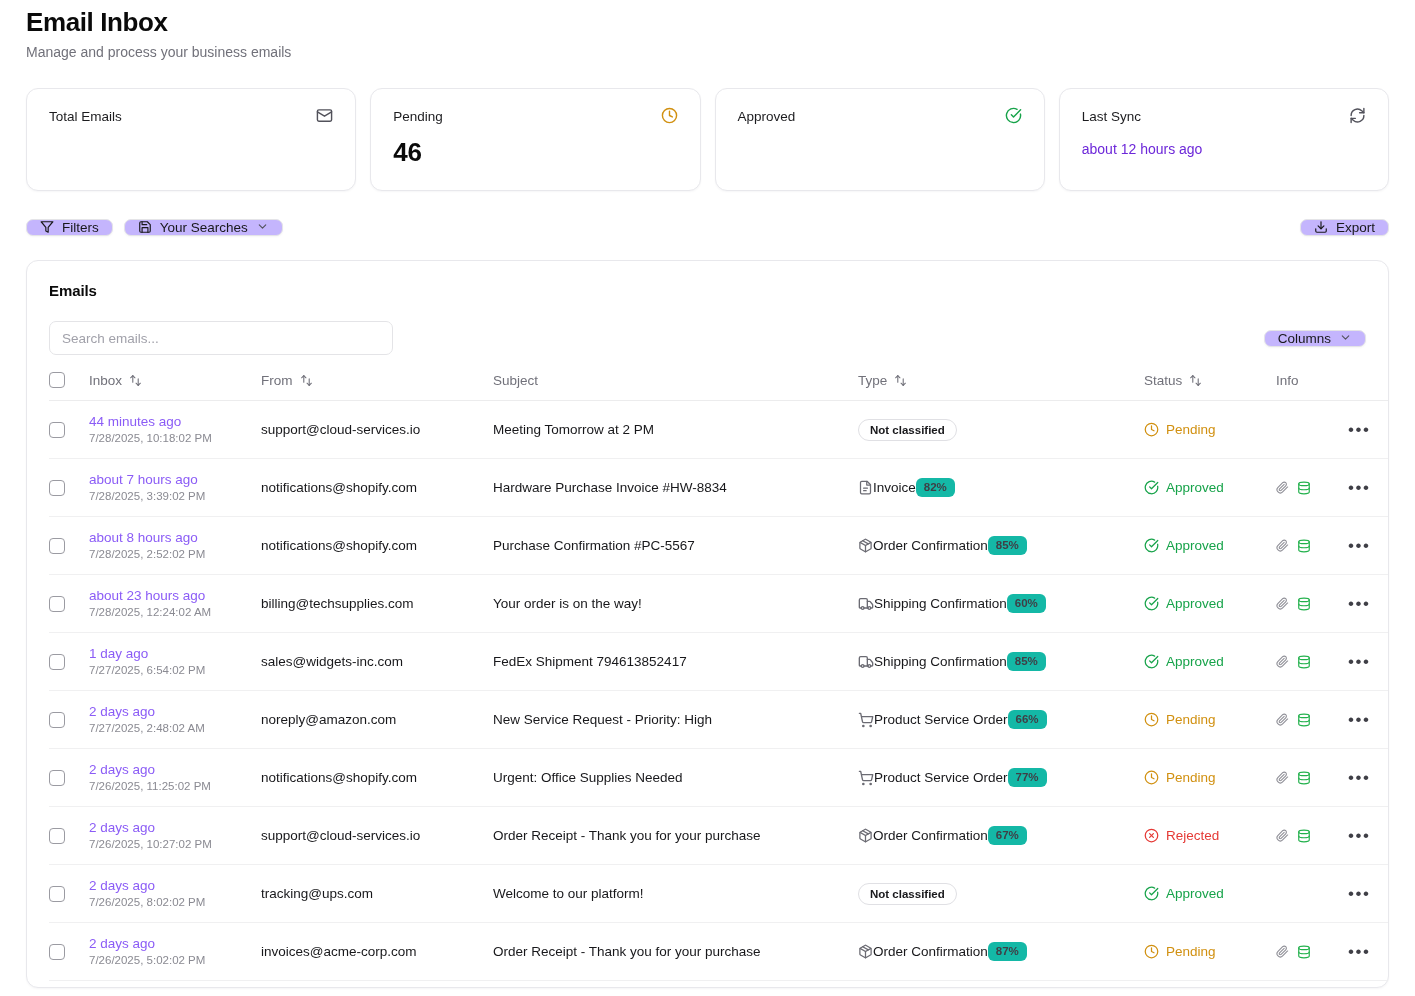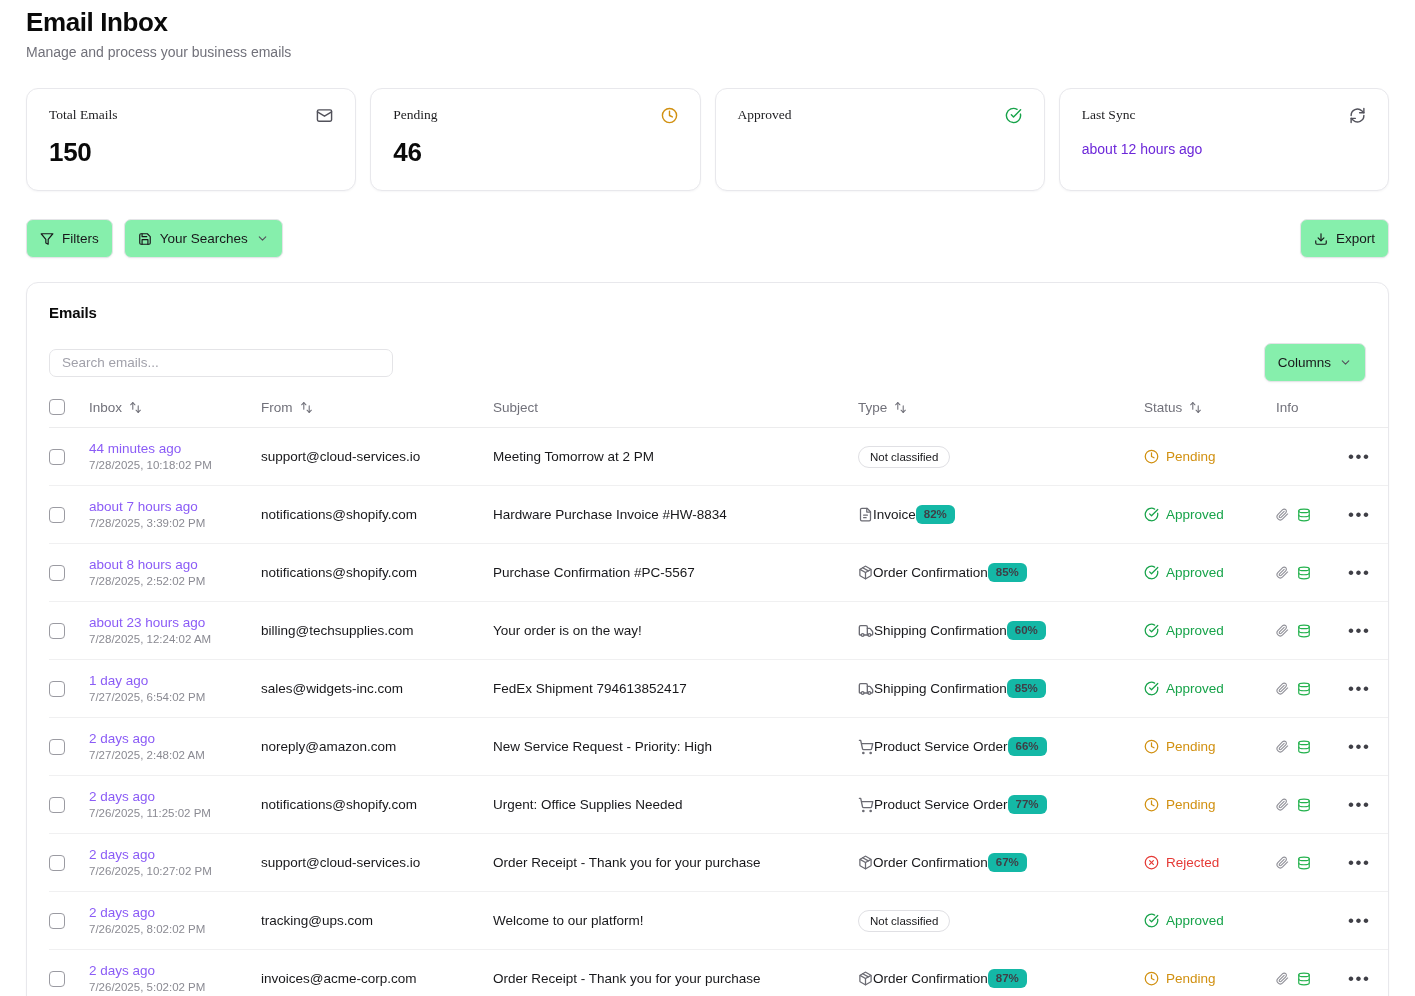--- a/index.html
+++ b/index.html
@@ -40,23 +40,22 @@
     flex: 1 1 0;
     background: #fff;
     border: 1px solid #e8e8ec;
     border-radius: 12px;
     padding: 18px 22px 20px 22px;
     min-height: 103px;
     box-shadow: 0 1px 2px rgba(16,24,40,0.04);
   }
   .stat-top {
     display: flex;
-    align-items: flex-start;
+    align-items: flex-end;
     justify-content: space-between;
-    font-family: Liberation Serif, serif;
   }
   .stat-label {
     font-size: 13.5px;
     color: #1c1c1f;
     font-weight: normal;
   }
   .stat-value {
     font-size: 26px;
     font-weight: bold;
     margin-top: 13px;
@@ -75,25 +74,25 @@
   
   .toolbar {
     margin-top: 28px;
     display: flex;
     align-items: center;
     justify-content: space-between;
   }
   .toolbar-left { display: flex; gap: 11px; align-items: center; }
   .btn {
     display: inline-flex;
-    align-items: center;
+    align-items: flex-start;
     gap: 8px;
-    height: 39px;
+    height: 17px;
     padding: 0 13px;
-    background: #86efac;
+    background: #c4b5fd;
     border: 1px solid #e4e4e7;
     border-radius: 7px;
     font-size: 13.5px;
     font-weight: 500;
     color: #18181b;
     cursor: pointer;
     box-shadow: 0 1px 2px rgba(16,24,40,0.04);
   }
 
   
@@ -119,21 +118,21 @@
     margin-top: 4px;
   }
   .search-row {
     margin-top: 22px;
     display: flex;
     align-items: center;
     justify-content: space-between;
   }
   .search-input {
     width: 344px;
-    height: 28px;
+    height: 34px;
     border: 1px solid #e4e4e7;
     border-radius: 7px;
     padding: 0 12px;
     font-size: 13.5px;
     font-family: "Liberation Sans", sans-serif;
     color: #18181b;
     outline: none;
     background: #fff;
   }
   .search-input::placeholder { color: #a1a1aa; }
@@ -193,21 +192,21 @@
     border-radius: 6px;
     padding: 3px 8px;
     line-height: 13px;
   }
   .nc-badge {
     display: inline-block;
     border: 1px solid #e0e0e4;
     border-radius: 999px;
     padding: 3px 11px;
     font-size: 11.5px;
-    font-weight: normal;
+    font-weight: bold;
     color: #18181b;
     background: #fff;
     line-height: 14px;
   }
 
   .status-cell { display: flex; align-items: center; gap: 7px; font-size: 13.5px; }
   .st-pending  { color: #d19010; }
   .st-approved { color: #17a34a; }
   .st-rejected { color: #e53935; }
 
@@ -236,21 +235,20 @@
     <div class="stat-card">
       <div class="stat-top">
         <span class="stat-label">Total Emails</span>
         <span class="ic">
           <svg width="17" height="17" viewBox="0 0 24 24" fill="none" stroke="#52525b" stroke-width="2" stroke-linecap="round" stroke-linejoin="round">
             <rect x="2" y="4" width="20" height="16" rx="2"></rect>
               <path d="m22 7-10 6L2 7"></path>
           </svg>
         </span>
       </div>
-      <div class="stat-value">150</div>
     </div>
 
     <div class="stat-card">
       <div class="stat-top">
         <span class="stat-label">Pending</span>
         <span class="ic">
           <svg width="17" height="17" viewBox="0 0 24 24" fill="none" stroke="#d19010" stroke-width="2" stroke-linecap="round" stroke-linejoin="round">
             <circle cx="12" cy="12" r="10"></circle>
               <path d="M12 6v6l4 2"></path>
           </svg>

